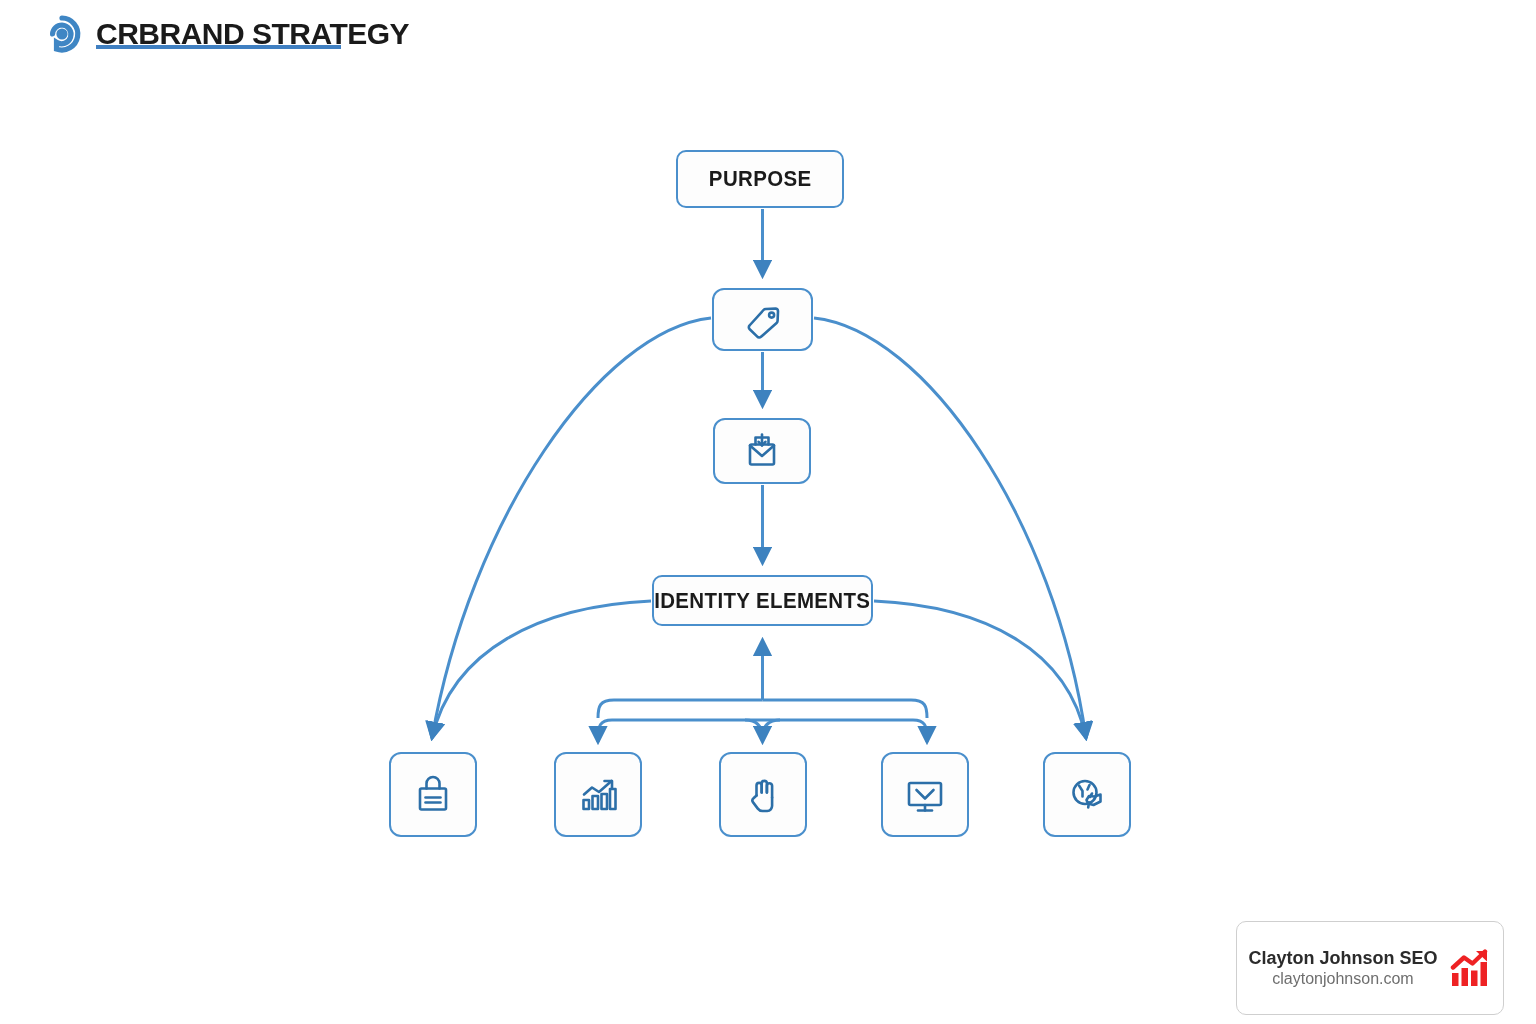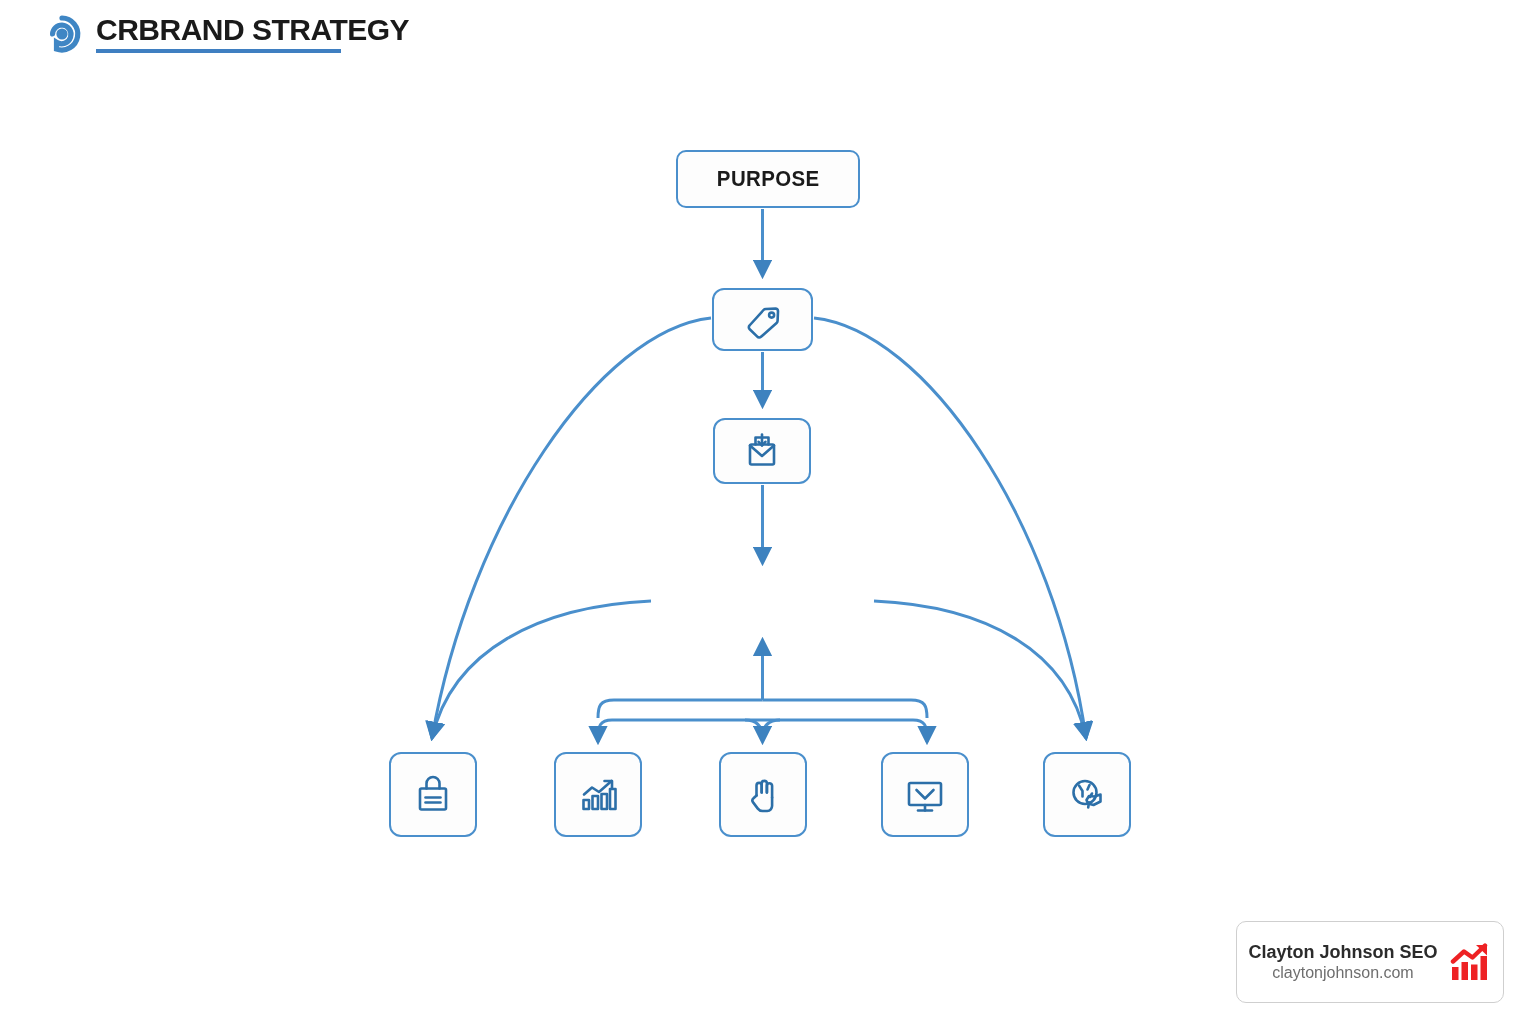--- a/index.html
+++ b/index.html
@@ -24,21 +24,21 @@
     align-items: center;
     gap: 12px;
   }
   #brand-mark {
     width: 44px;
     height: 44px;
     flex: 0 0 44px;
   }
   #brand-wordmark-wrap {
     position: relative;
-    padding-bottom: 8px;
+    padding-bottom: 0;
   }
   #brand-wordmark {
     font-family: "Liberation Sans", sans-serif;
     font-weight: 700;
     font-size: 30px;
     letter-spacing: -0.5px;
     color: #1a1a1a;
     line-height: 1;
     transform: scaleX(0.92);
     transform-origin: left center;
@@ -90,38 +90,38 @@
     white-space: nowrap;
   }
   .icon-node {
     border-radius: 12px;
   }
   .icon-node svg {
     display: block;
   }
 
   
-  #node-purpose      { left: 676px; top: 150px;  width: 184px; height: 58px; justify-content: center; }
+  #node-purpose      { left: 676px; top: 150px;  width: 168px; height: 58px; justify-content: center; }
   #node-brand-tag    { left: 712px; top: 288px;  width: 101px; height: 63px; }
   #node-envelope     { left: 713px; top: 418px;  width: 98px;  height: 66px; }
   #node-identity     { left: 652px; top: 575px;  width: 221px; height: 51px; }
 
   #node-bag      { left: 389px;  top: 752px; width: 88px; height: 85px; }
   #node-growth   { left: 554px;  top: 752px; width: 88px; height: 85px; }
   #node-hand     { left: 719px;  top: 752px; width: 88px; height: 85px; }
   #node-monitor  { left: 881px;  top: 752px; width: 88px; height: 85px; }
   #node-megaphone{ left: 1043px; top: 752px; width: 88px; height: 85px; }
 
   
   #attribution-badge {
     position: absolute;
     left: 1236px;
     top: 921px;
     width: 268px;
-    height: 82px;
+    height: 94px;
     box-sizing: border-box;
     background: #ffffff;
     border: 1px solid #cfcfcf;
     border-radius: 10px;
     display: flex;
     align-items: center;
     justify-content: center;
     gap: 12px;
     padding: 0 14px;
   }
@@ -234,20 +234,23 @@
           <path d="M14.5 14.5 L14.5 7.5 L27.5 7.5 L27.5 14.5"></path>
           <path d="M21 15.5 L21 4.5"></path>
           <path d="M17.6 11.8 L21 15.4 L24.4 11.8"></path>
           <rect x="9" y="14.5" width="24" height="20" rx="1.5"></rect>
           <path d="M9 15.5 L21 26 L33 15.5"></path>
         </g>
       </svg>
     </span>
   </div>
 
+  <div class="node" id="node-identity">
+    <span class="node-label">IDENTITY ELEMENTS</span>
+  </div>
 
   <div class="node icon-node" id="node-bag">
     <span>
       <svg width="46" height="46" viewBox="0 0 46 46">
         <g fill="none" stroke="#2c6fa8" stroke-width="2.6" stroke-linejoin="round" stroke-linecap="round">
           <rect x="10" y="16.5" width="26" height="21" rx="1.5"></rect>
           <path d="M16.5 16.5 L16.5 11.5 A6.5 6.5 0 0 1 29.5 11.5 L29.5 16.5"></path>
           <path d="M15.5 25.5 L30.5 25.5"></path>
           <path d="M15.5 30.5 L30.5 30.5"></path>
         </g>

